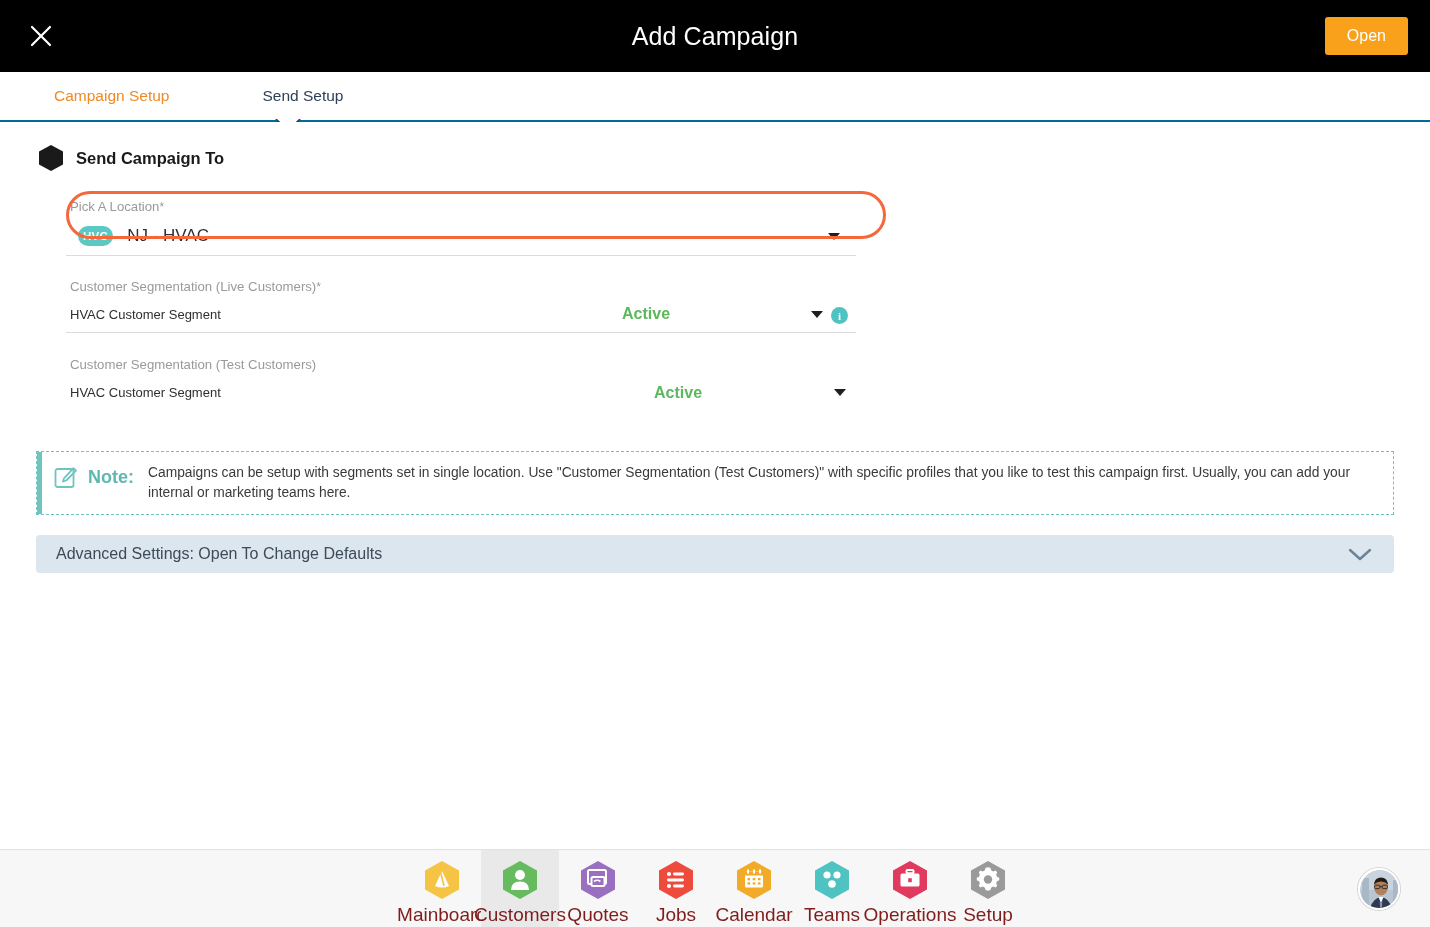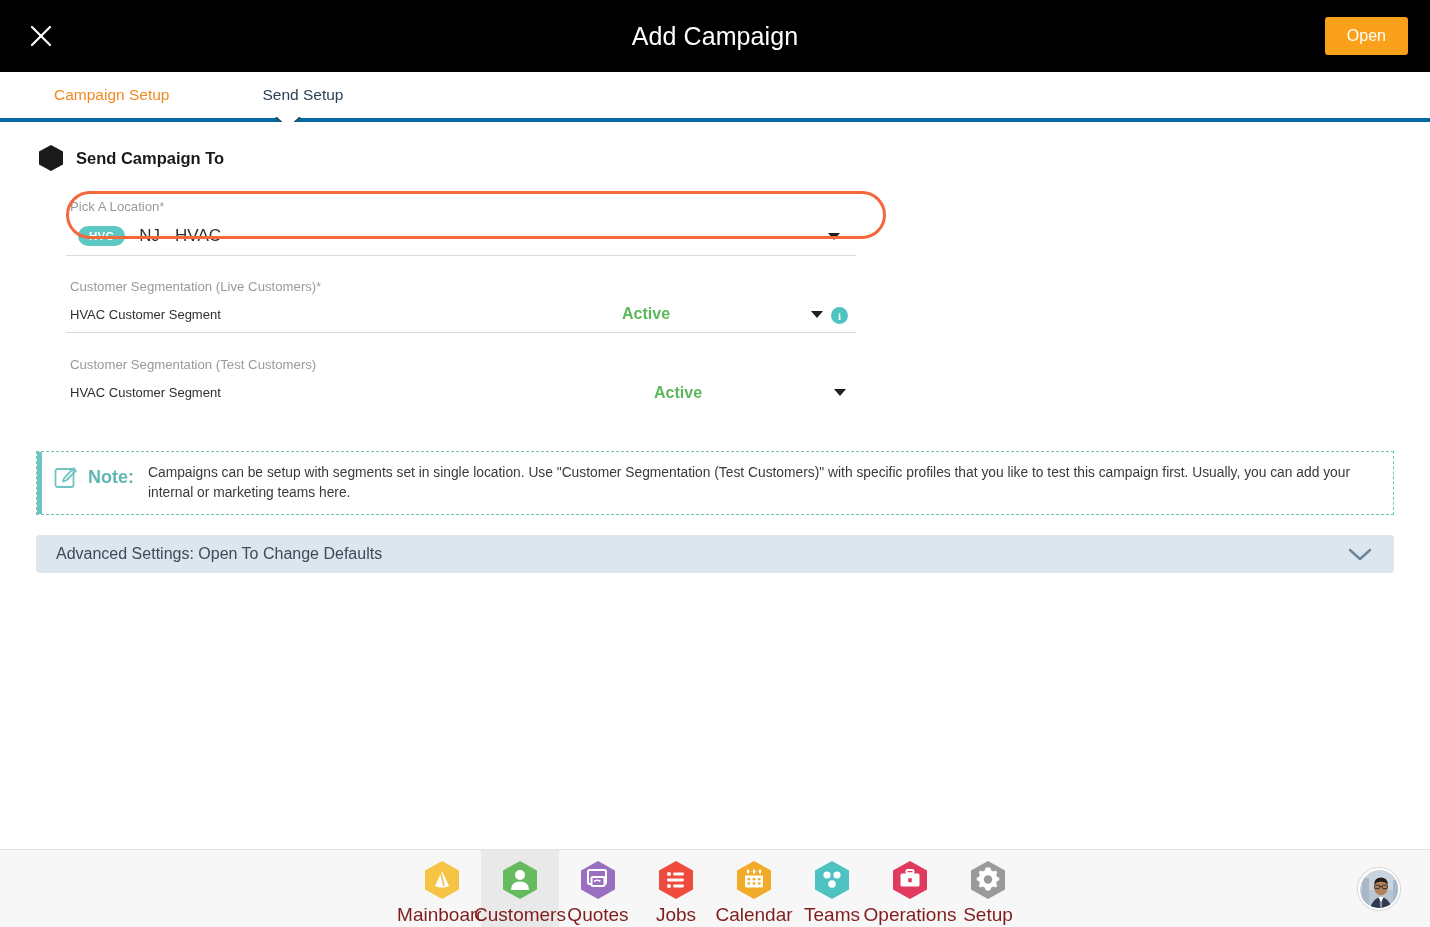--- a/index.html
+++ b/index.html
@@ -64,21 +64,21 @@
     padding: 0 22px;
     height: 38px;
     cursor: pointer;
   }
 
   
   .tabbar {
     position: relative;
     height: 50px;
     background: #ffffff;
-    border-bottom: 4px solid #0369a1;
+    border-bottom: 2px solid #0369a1;
     display: flex;
     align-items: center;
     padding-left: 50px;
   }
   .tab {
     font-size: 15.5px;
     color: #2e4057;
     cursor: pointer;
     padding: 0 4px;
     margin-right: 85px;
@@ -204,21 +204,21 @@
     height: 40px;
     padding-left: 12px;
     border-bottom: 1px solid #dcdcdc;
   }
   .pill {
     background: #5bc8c4;
     color: #ffffff;
     font-size: 11.5px;
     font-weight: bold;
     border-radius: 11px;
-    padding: 4px 11px;
+    padding: 4px 5px;
     margin-right: 14px;
     letter-spacing: 0.3px;
   }
   .loc-value {
     font-size: 17px;
     color: #2f2f2f;
   }
 
   
   .note {

